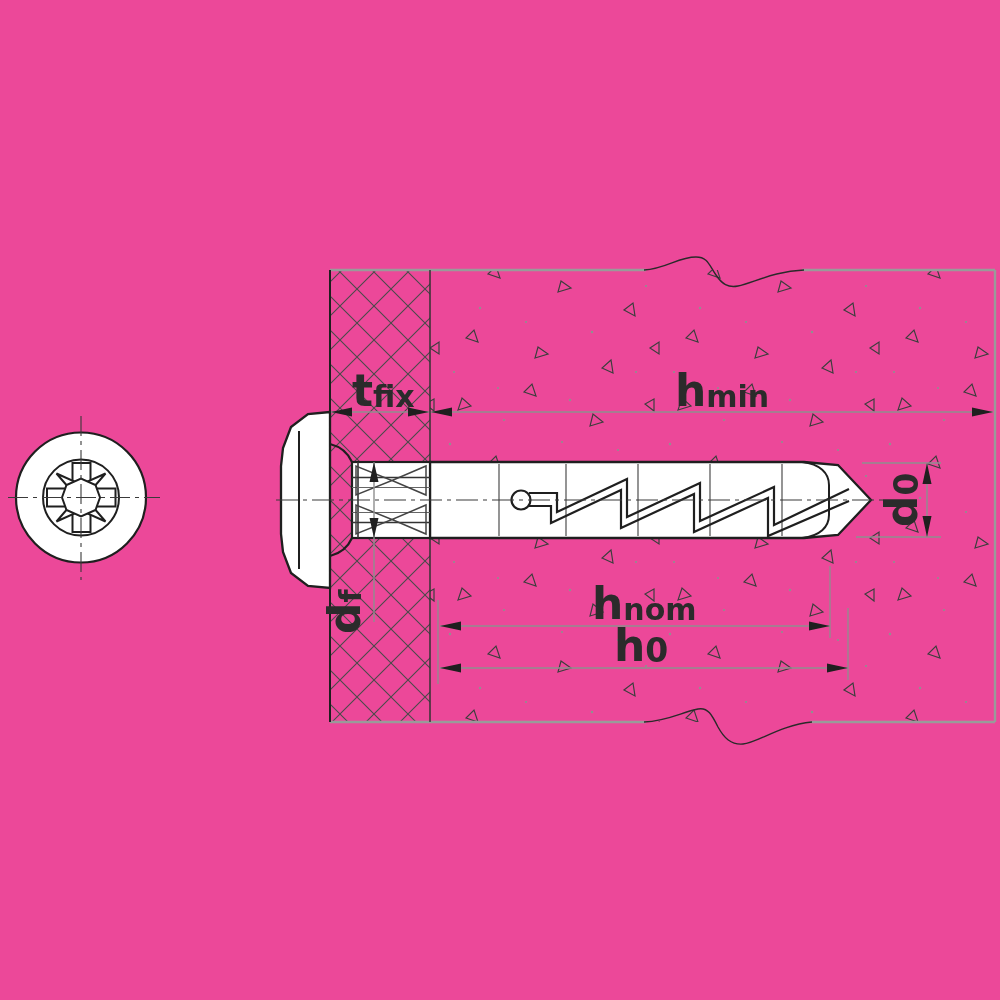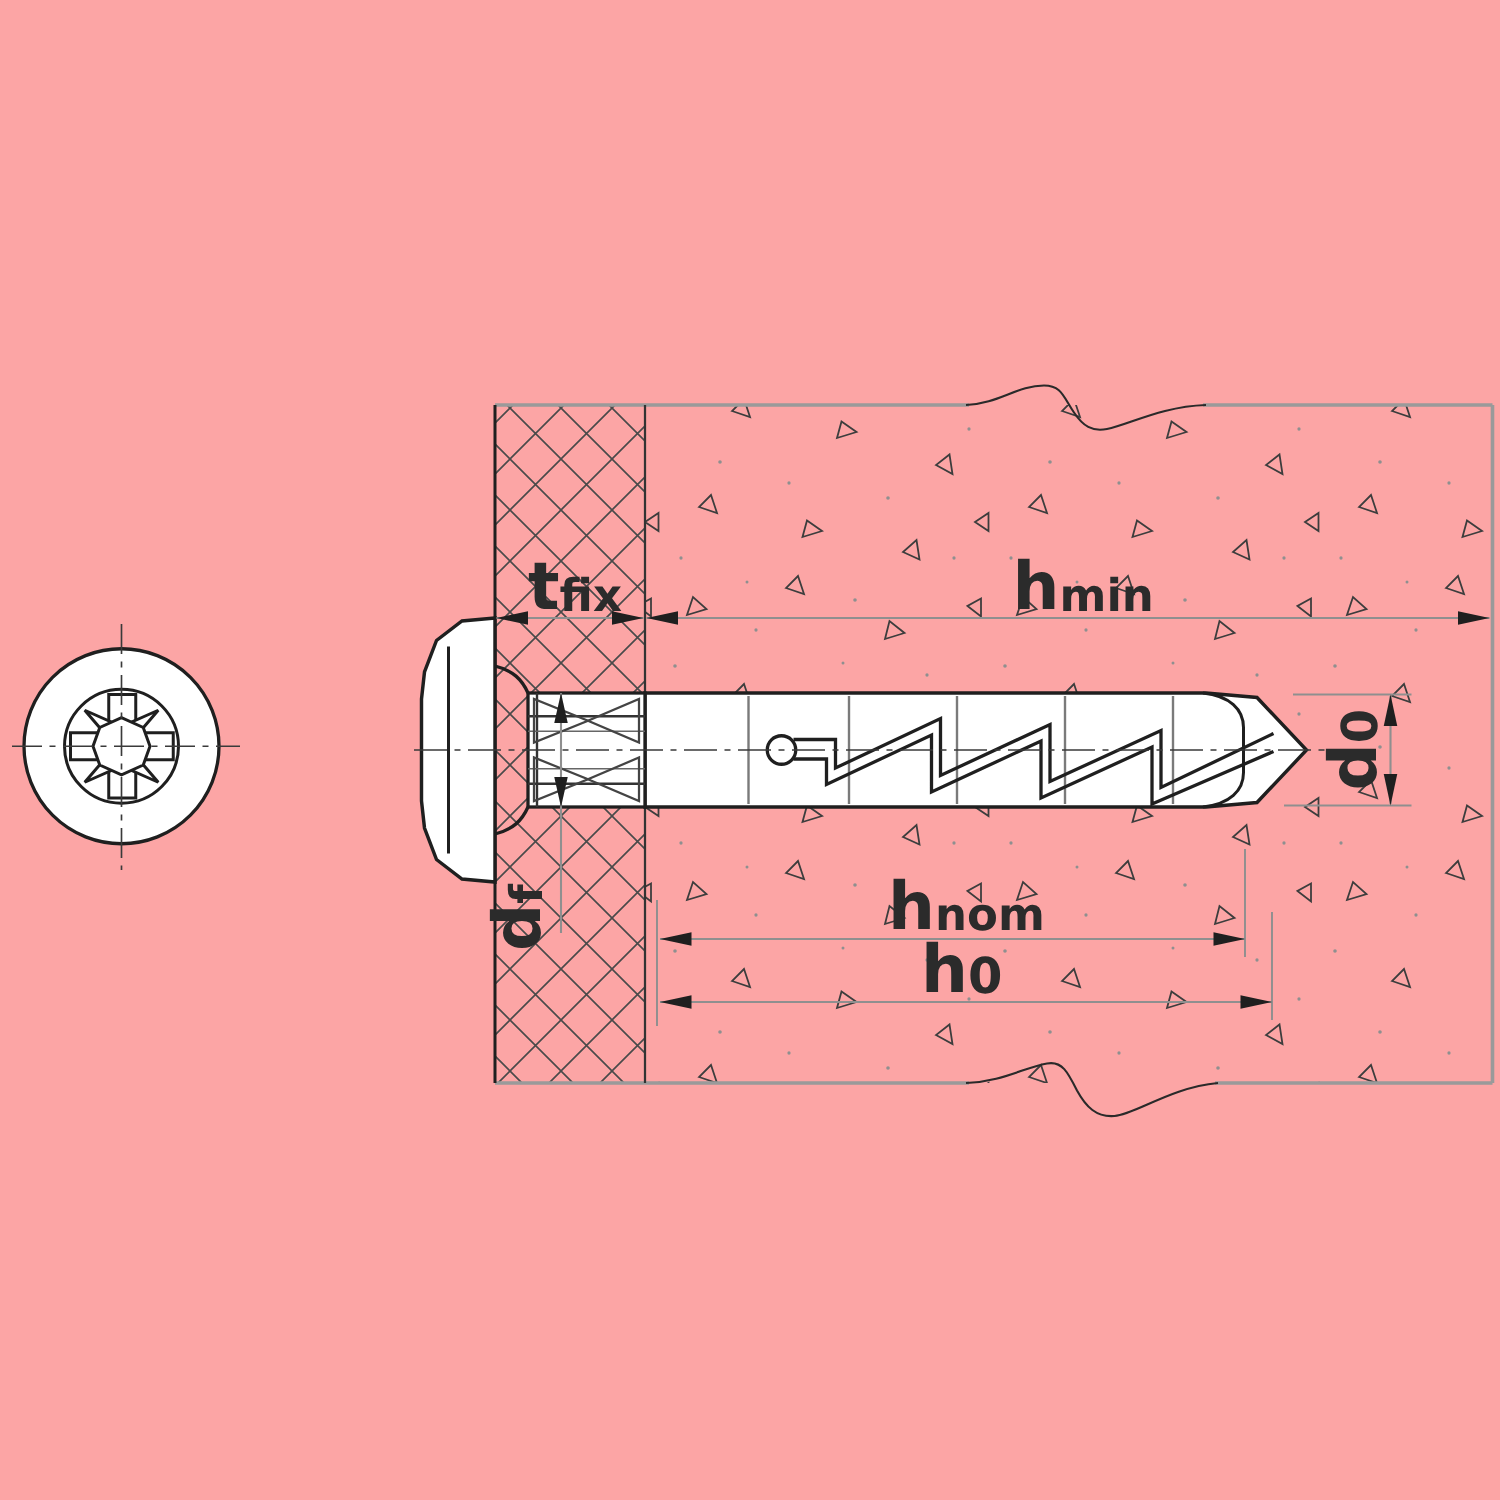--- a/index.html
+++ b/index.html
@@ -1,16 +1,16 @@
 <!DOCTYPE html>
 <html><head>
 <meta charset="utf-8">
 <style>
   html,body{margin:0;padding:0;background:#ffffff;}
-  .stage{position:relative;width:1000px;height:1000px;background:#fca5a5;overflow:hidden;
+  .stage{position:relative;width:1000px;height:1000px;background:#ec4899;overflow:hidden;
          font-family:"DejaVu Sans",sans-serif;}
   svg{position:absolute;left:0;top:0;}
   .dimtext{font-family:"DejaVu Sans",sans-serif;font-weight:bold;fill:#2b2b2b;}
   .main{font-size:44px;}
   .sub{font-size:30px;}
   .sub0{font-size:33px;}
 </style>
 </head>
 <body>
 

